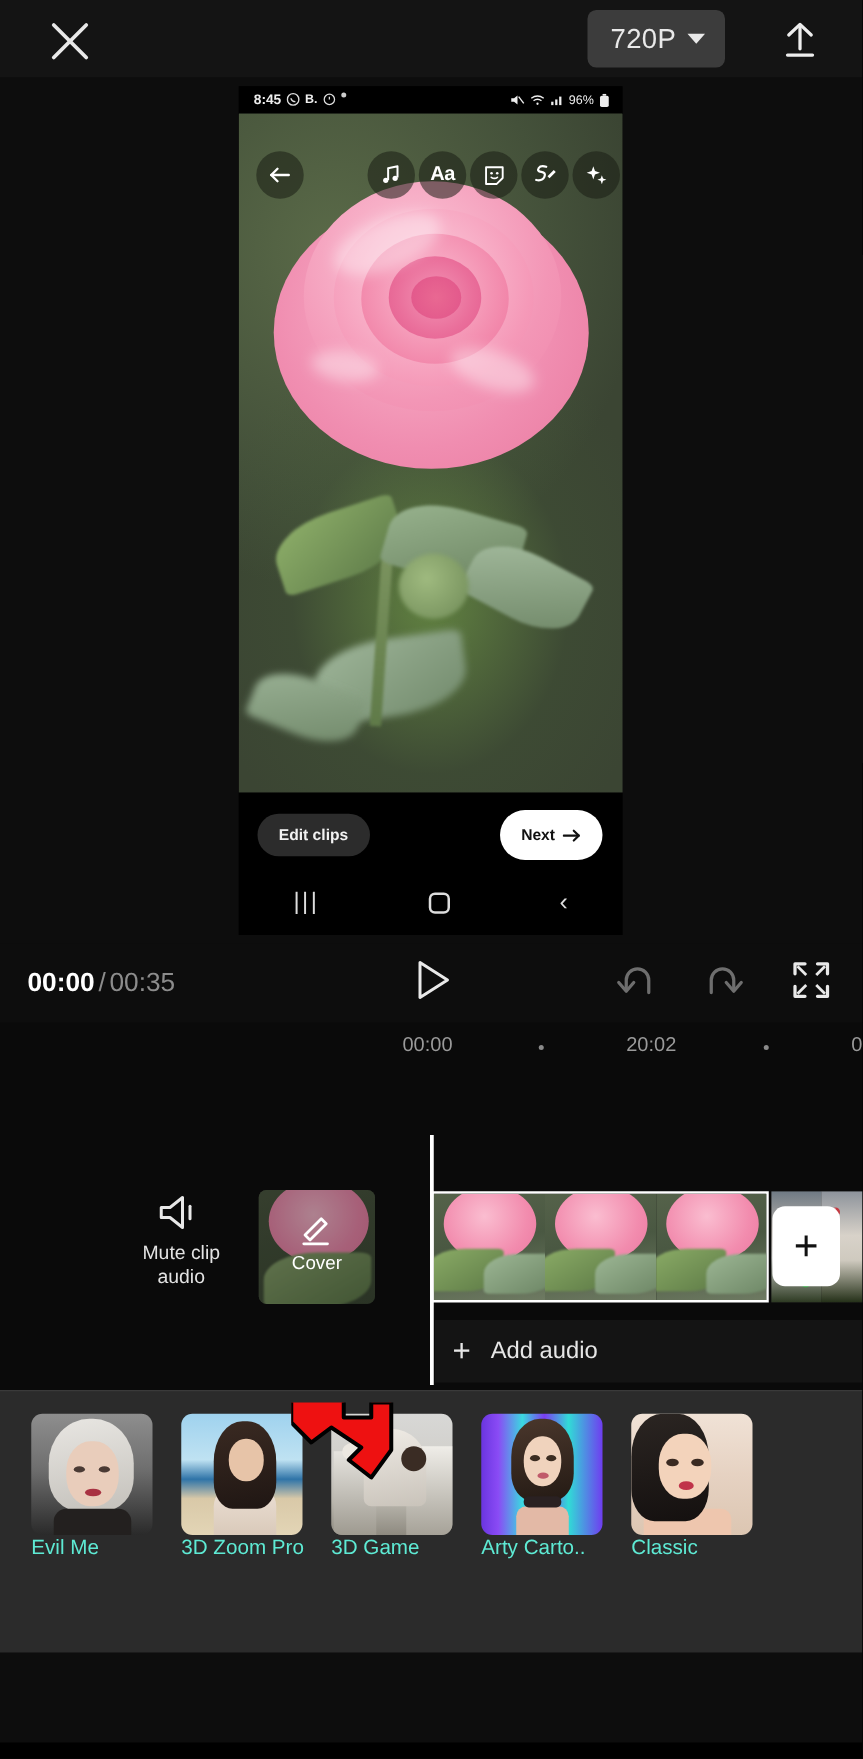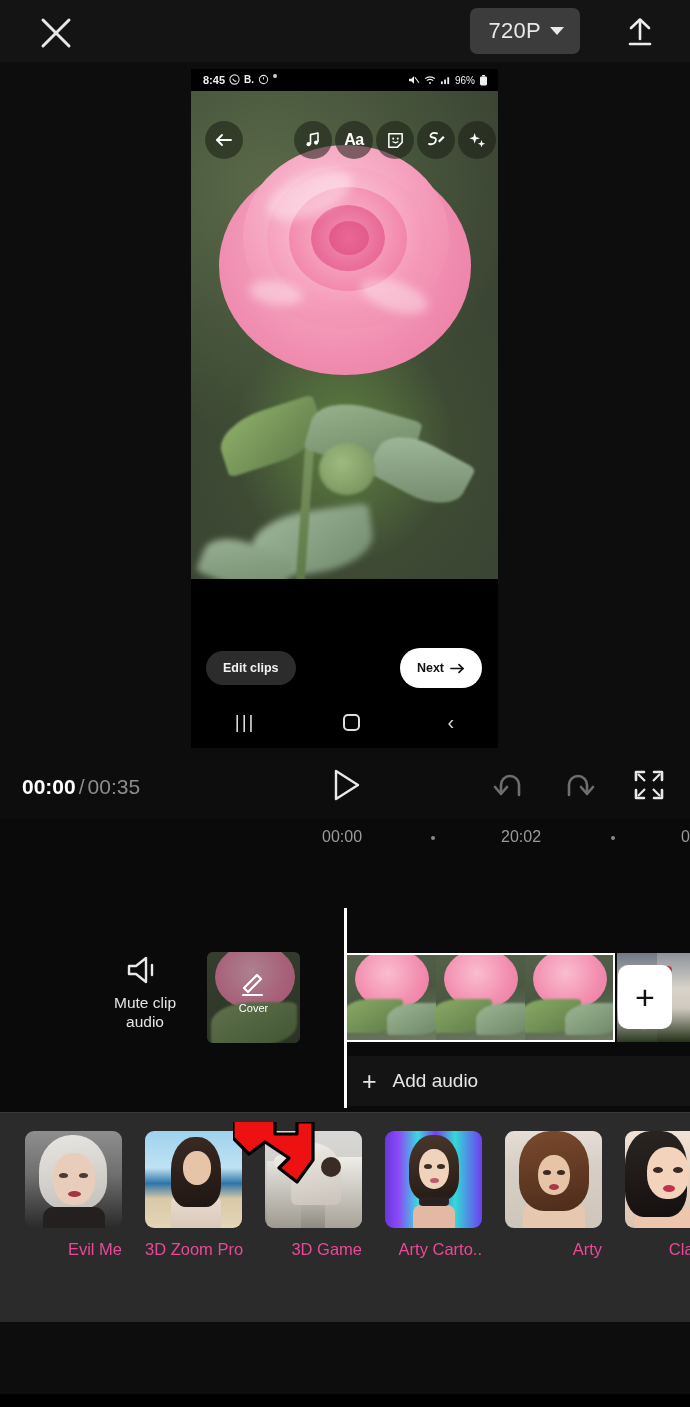--- a/index.html
+++ b/index.html
@@ -76,21 +76,21 @@
   }
   .p-status .left { display: flex; align-items: flex-start; gap: 4px; }
   .p-status .right { position: absolute; right: 10px; display: flex; align-items: center; gap: 4px; }
   .p-status .time { font-weight: bold; font-size: 11px; color: #eee; }
   .p-status .bat { font-size: 10px; color: #eee; }
   .dotmark { width:4px;height:4px;border-radius:50%;background:#ccc;display:inline-block; }
 
   
   .photo {
     position: absolute; top: 22px; left: 0;
-    width: 307px; height: 488px;
+    width: 307px; height: 543px;
     background:
       radial-gradient(ellipse 60% 42% at 50% 72%, rgba(110,150,70,.75) 0%, rgba(70,95,55,.2) 60%, transparent 100%),
       radial-gradient(ellipse 80% 50% at 25% 20%, #5a6a48 0%, #44513a 70%, #3b4533 100%),
       linear-gradient(170deg, #55624a 0%, #4a5842 40%, #6b7560 100%);
     overflow: hidden;
   }
   
   .leaf {
     position: absolute; border-radius: 50% 8% 50% 8%;
     background: linear-gradient(150deg, #8fb06a, #5d7a48);
@@ -252,21 +252,21 @@
   .cover-thumb .mini-leaf {
     position: absolute; left: 4px; top: 50px; width: 86px; height: 44px;
     border-radius: 50% 10% 50% 10%;
     background: linear-gradient(150deg,#8aa46e,#5e7a4a);
     filter: blur(1px);
   }
   .cover-thumb .veil { position:absolute; inset:0; background: rgba(0,0,0,.30); }
   .cover-thumb .pencil { position: absolute; left: 33px; top: 18px; }
   .cover-thumb .ctxt {
     position: absolute; left: 0; right: 0; top: 50px;
-    text-align: center; color: #fff; font-size: 11px;
+    text-align: center; color: #fff; font-size: 15px;
   }
 
   
   .clip-track {
     position: absolute; left: 345px; top: 953px;
     height: 89px;
   }
   .clip-main {
     position: absolute; left: 0; top: 0;
     width: 270px; height: 89px;
@@ -339,22 +339,22 @@
   .fx-row {
     position: absolute; top: 18px; left: 25px;
     display: flex; gap: 23px;
   }
   .fx-item { width: 97px; cursor: pointer; }
   .fx-thumb {
     width: 97px; height: 97px; border-radius: 9px; overflow: hidden;
     position: relative;
   }
   .fx-label {
-    margin-top: 12px; text-align: right;
-    color: #ec4899; font-size: 16.5px;
+    margin-top: 1px; text-align: left;
+    color: #5eead4; font-size: 16.5px;
     white-space: nowrap;
   }
   
   .t-evil { background: linear-gradient(180deg,#8e8e8e 0%,#6f6f6f 45%,#2a2a2a 100%); }
   .t-evil .hair { position:absolute; left:14px; top:4px; width:68px; height:74px; border-radius:48% 48% 36% 36%; background: linear-gradient(170deg,#e8e6e2,#c4c1bb); }
   .t-evil .face { position:absolute; left:28px; top:22px; width:42px; height:52px; border-radius:46%; background:#e9cdbb; }
   .t-evil .eye1 { position:absolute; left:34px; top:42px; width:9px; height:5px; border-radius:50%; background:#4a3a34; }
   .t-evil .eye2 { position:absolute; left:54px; top:42px; width:9px; height:5px; border-radius:50%; background:#4a3a34; }
   .t-evil .lips { position:absolute; left:43px; top:60px; width:13px; height:6px; border-radius:50%; background:#a83242; }
   .t-evil .body { position:absolute; left:18px; top:76px; width:62px; height:24px; background:#23201f; border-radius:10px 10px 0 0;}
@@ -715,31 +715,20 @@
             <div class="gh"></div>
             <div class="gf"></div>
             <div class="ge1"></div>
             <div class="ge2"></div>
             <div class="gl"></div>
             <div class="gn"></div>
         </div>
         <div class="fx-label">Arty Carto..</div>
       </div>
 
-      <div class="fx-item">
-        <div class="fx-thumb t-arty">
-          <div class="ab"></div>
-            <div class="ah"></div>
-            <div class="af"></div>
-            <div class="ae1"></div>
-            <div class="ae2"></div>
-            <div class="al"></div>
-        </div>
-        <div class="fx-label">Arty</div>
-      </div>
 
       <div class="fx-item">
         <div class="fx-thumb t-cls">
           <div class="cb"></div>
             <div class="ch"></div>
             <div class="cf"></div>
             <div class="ce1"></div>
             <div class="ce2"></div>
             <div class="cl"></div>
         </div>

